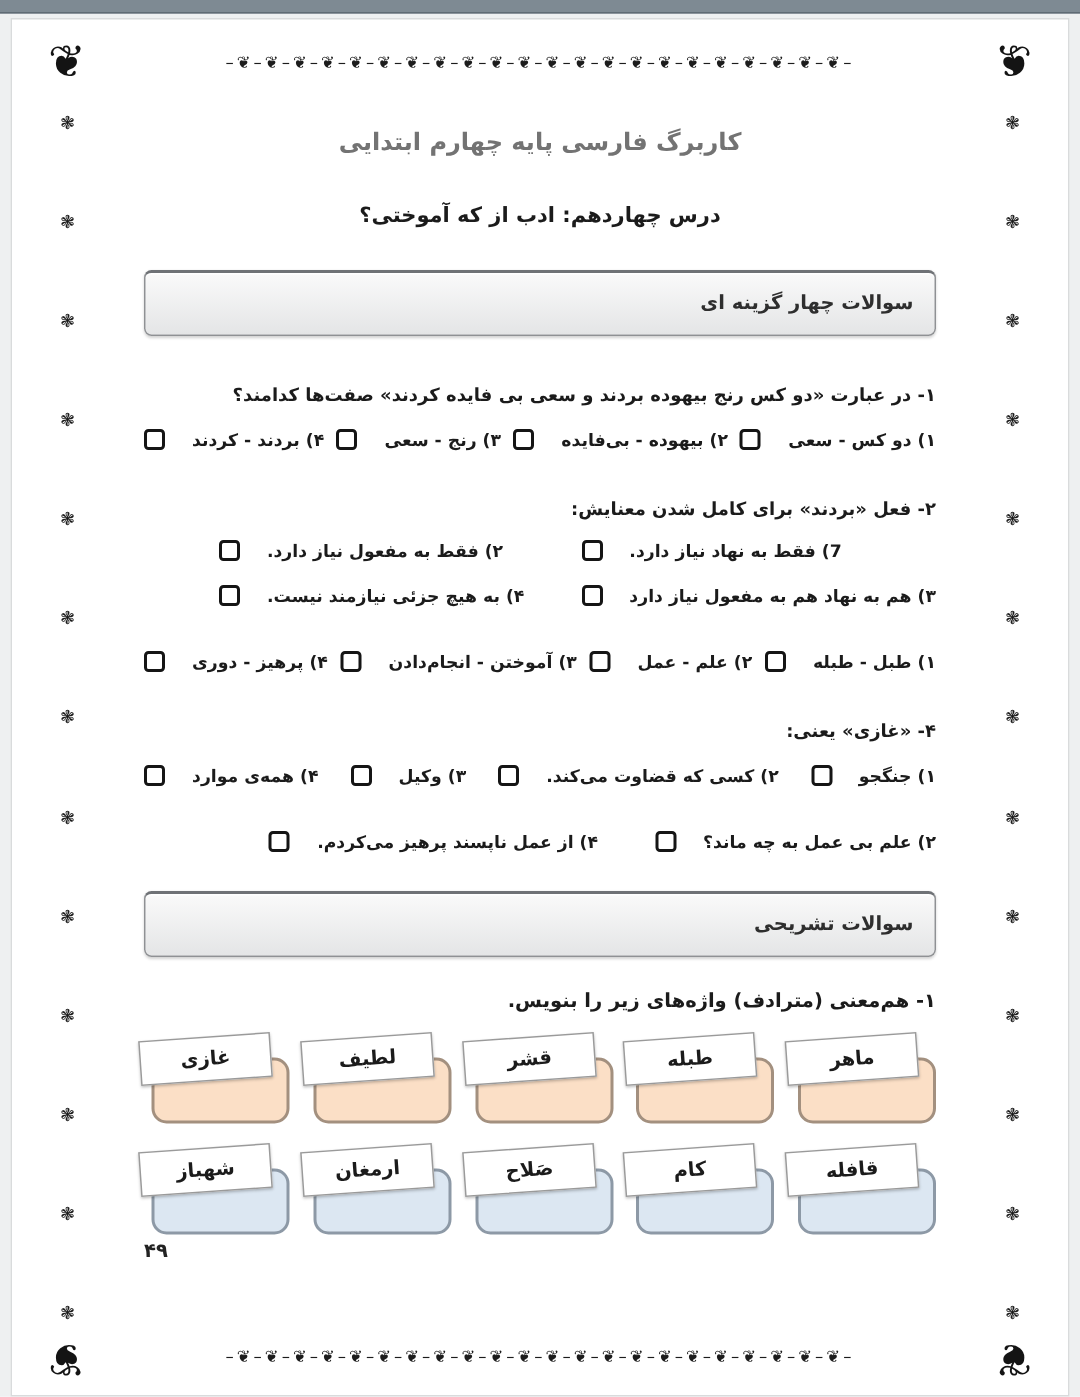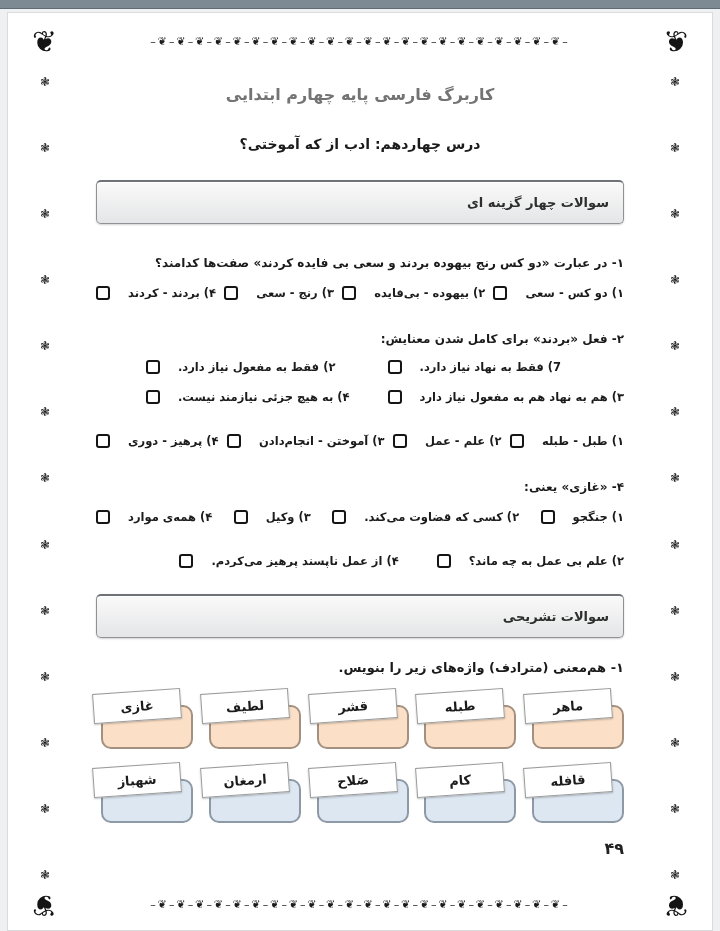--- a/index.html
+++ b/index.html
@@ -63,21 +63,21 @@
   .cards-row { display:flex; justify-content:space-between; margin-top:16px; }
   .card-unit { position:relative; width:97px; height:58px; }
   .card-back { position:absolute; bottom:0; right:0; width:92px; height:44px;
                border:2px solid #95918c; border-radius:10px; }
   .card-label { position:absolute; top:0; left:-3px; width:88px; height:30px;
                 background:#ffffff; border:1px solid #9a9a9a;
                 transform:rotate(-4deg); box-shadow:0 1px 2px rgba(0,0,0,.25);
                 display:flex; align-items:center; justify-content:center;
                 font-size:13px; font-weight:bold; }
 
-  .page-number { text-align:right; font-size:16px; font-weight:bold; margin-top:16px;
+  .page-number { text-align:left; font-size:13px; font-weight:bold; margin-top:4px;
                  color:#222; }
 </style>
 </head>
 <body>
 
 <div class="top-bar"></div>
 
 <div class="page">
 
   <div class="frame-corner corner-tl">❦</div>

